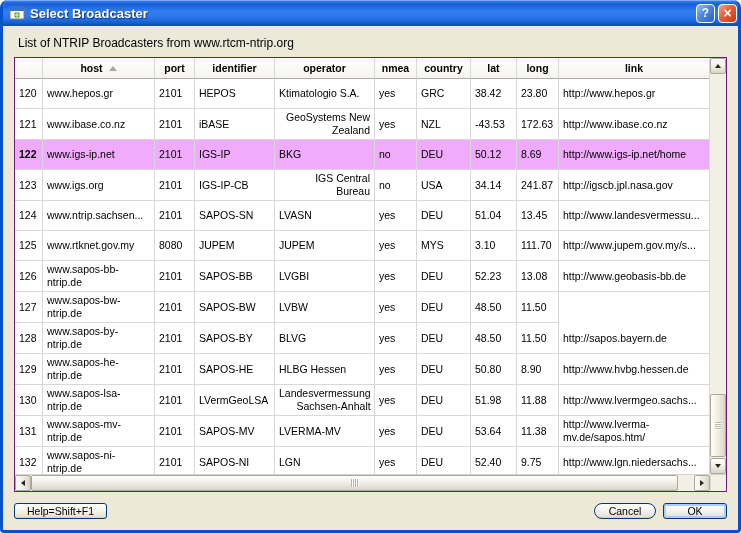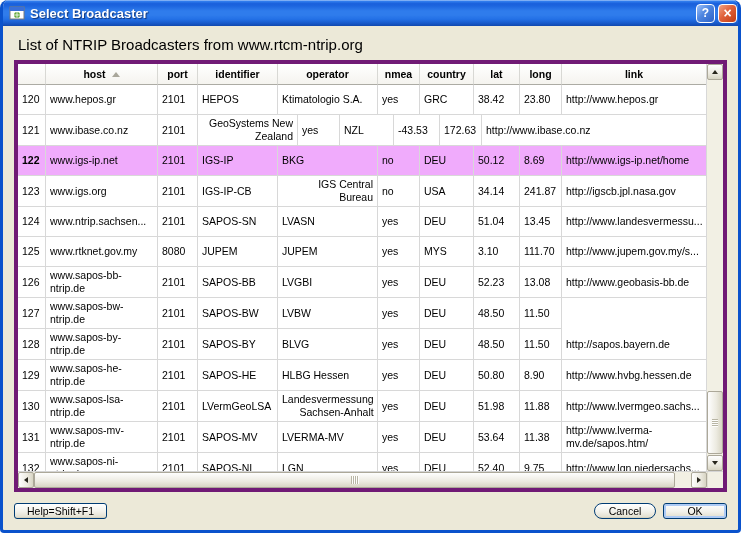--- a/index.html
+++ b/index.html
@@ -33,24 +33,24 @@
     width:19px; height:19px; margin-left:3px;
     border:1px solid #fff; border-radius:4px;
     display:flex; align-items:center; justify-content:center;
     color:#fff; font-weight:bold; cursor:default;
   }
   .help-btn { background:linear-gradient(135deg,#9CC0F8 0%,#4E86E0 45%,#2C62C8 100%); font-size:12px; }
   .close-btn { background:linear-gradient(135deg,#F0A484 0%,#E0613A 45%,#C03C14 100%); font-size:14px; line-height:14px; }
 
   
   .dialog-body { flex:1; min-height:0; display:flex; flex-direction:column; padding:8px 11px; }
-  .intro-label { font-size:15px; color:#000; margin:2px 0 7px 4px; }
-
-  
-  .table-frame { flex:1; min-height:0; border:4px solid #701a75; background:#fff; display:flex; flex-direction:column; }
+  .intro-label { font-size:12px; color:#000; margin:2px 0 7px 4px; }
+
+  
+  .table-frame { flex:1; min-height:0; border:1px solid #701a75; background:#fff; display:flex; flex-direction:column; }
   .frame-main { flex:1; min-height:0; display:flex; }
   .grid-area { flex:1; min-width:0; display:flex; flex-direction:column; background:#fff; overflow:hidden; }
 
   .header-row { flex:0 0 21px; display:flex; background:linear-gradient(#FFFFFF,#F4F3EE); }
   .th {
     display:flex; align-items:center; justify-content:center;
     padding:0 4px; font-size:10.5px; font-weight:bold; color:#000;
     border-right:1px solid #D8D8D4; border-bottom:1px solid #ACABA4;
     overflow:hidden; white-space:nowrap;
   }
@@ -209,20 +209,21 @@
                 <div class="td c5">yes</div>
                 <div class="td c6">GRC</div>
                 <div class="td c7">38.42</div>
                 <div class="td c8">23.80</div>
                 <div class="td c9">http://www.hepos.gr</div>
               </div>
               <div class="tr">
                 <div class="td c0 rownum">121</div>
                 <div class="td c1">www.ibase.co.nz</div>
                 <div class="td c2">2101</div>
+                <div class="td c3">iBASE</div>
                 <div class="td c4">GeoSystems New Zealand</div>
                 <div class="td c5">yes</div>
                 <div class="td c6">NZL</div>
                 <div class="td c7">-43.53</div>
                 <div class="td c8">172.63</div>
                 <div class="td c9">http://www.ibase.co.nz</div>
               </div>
               <div class="tr selected">
                 <div class="td c0 rownum">122</div>
                 <div class="td c1">www.igs-ip.net</div>

